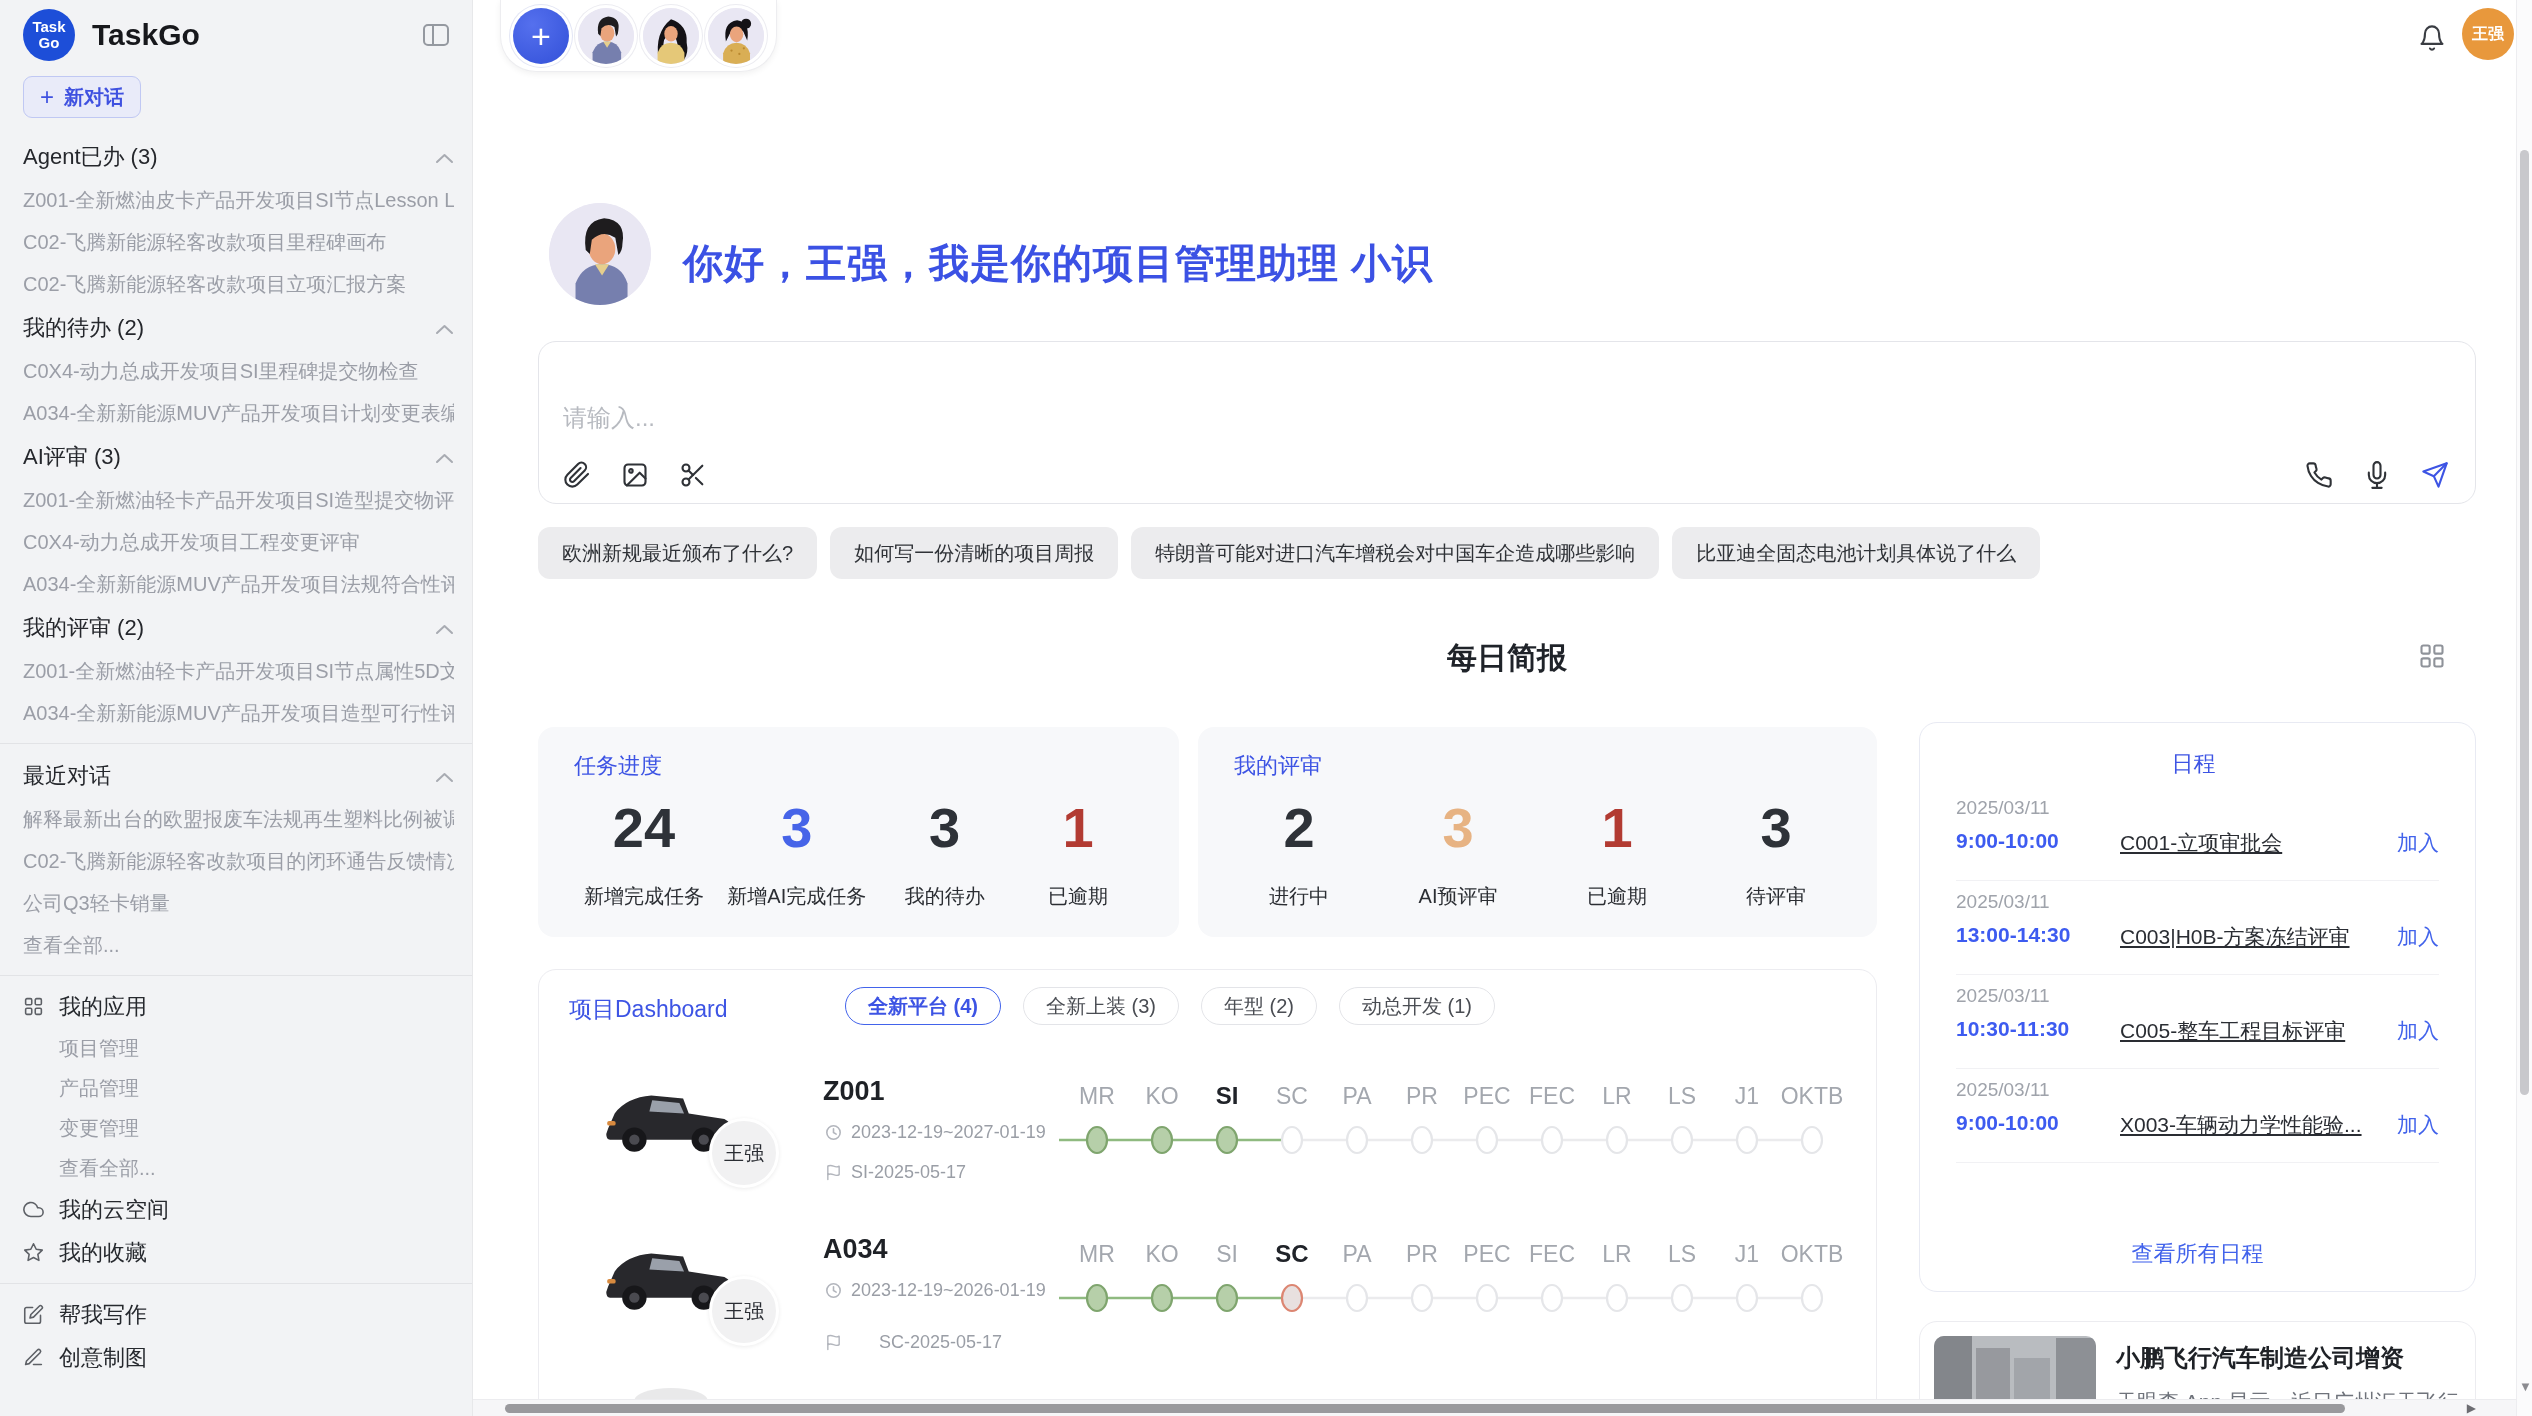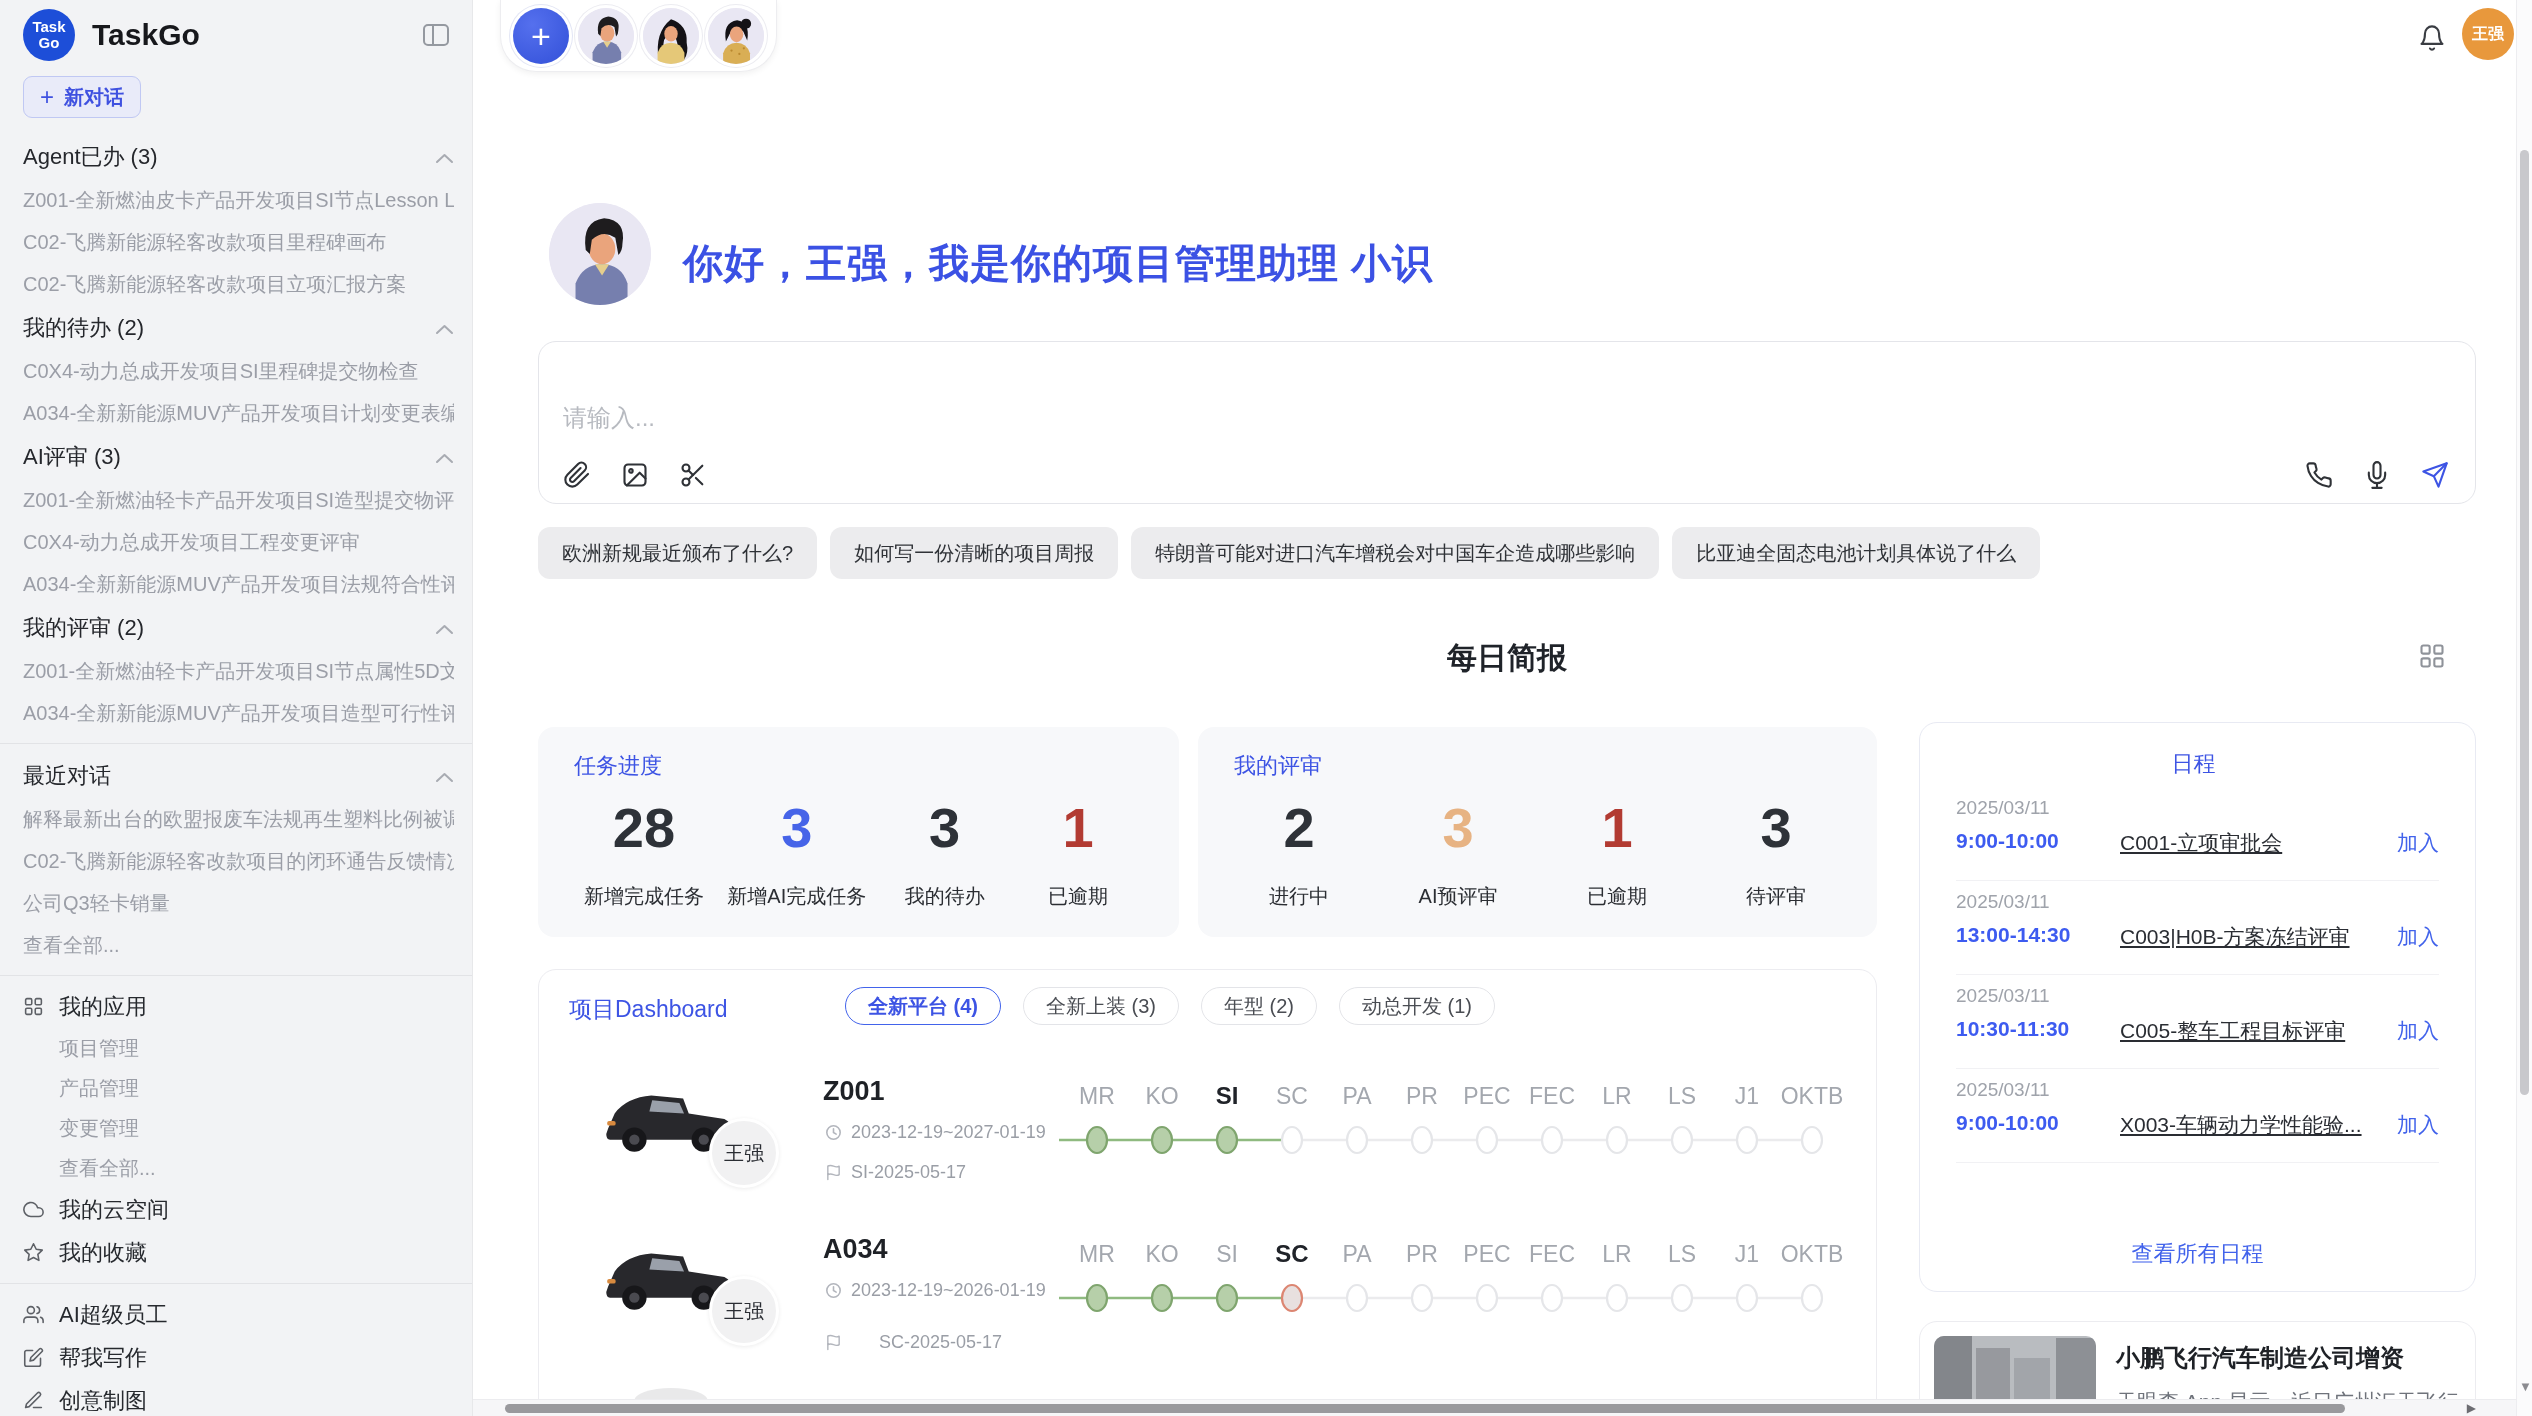--- a/index.html
+++ b/index.html
@@ -229,29 +229,20 @@
         </div>
         <div class="icon-row">
           <svg width="21" height="21" viewBox="0 0 24 24" fill="none" stroke="#5d6066" stroke-width="1.8" stroke-linejoin="round">
             <polygon points="12 2 15.09 8.26 22 9.27 17 14.14 18.18 21.02 12 17.77 5.82 21.02 7 14.14 2 9.27 8.91 8.26 12 2"></polygon>
           </svg>
           <span>我的收藏</span>
         </div>
         <div class="side-divider"></div>
         <div class="icon-row">
           <svg width="21" height="21" viewBox="0 0 24 24" fill="none" stroke="#5d6066" stroke-width="1.8" stroke-linecap="round" stroke-linejoin="round">
-            <path d="M17 21v-2a4 4 0 0 0-4-4H5a4 4 0 0 0-4 4v2"></path>
-            <circle cx="9" cy="7" r="4"></circle>
-            <path d="M23 21v-2a4 4 0 0 0-3-3.87"></path>
-            <path d="M16 3.13a4 4 0 0 1 0 7.75"></path>
-          </svg>
-          <span>AI超级员工</span>
-        </div>
-        <div class="icon-row">
-          <svg width="21" height="21" viewBox="0 0 24 24" fill="none" stroke="#5d6066" stroke-width="1.8" stroke-linecap="round" stroke-linejoin="round">
             <path d="M11 4H4a2 2 0 0 0-2 2v14a2 2 0 0 0 2 2h14a2 2 0 0 0 2-2v-7"></path>
             <path d="M18.5 2.5a2.12 2.12 0 0 1 3 3L12 15l-4 1 1-4 9.5-9.5z"></path>
           </svg>
           <span>帮我写作</span>
         </div>
         <div class="icon-row">
           <svg width="21" height="21" viewBox="0 0 24 24" fill="none" stroke="#5d6066" stroke-width="1.8" stroke-linecap="round" stroke-linejoin="round">
             <path d="M12 20h9"></path>
             <path d="M16.5 3.5a2.12 2.12 0 0 1 3 3L7 19l-4 1 1-4 12.5-12.5z"></path>
           </svg>
@@ -373,21 +364,21 @@
         <rect x="14" y="3" width="7" height="7" rx="1.5"></rect>
         <rect x="3" y="14" width="7" height="7" rx="1.5"></rect>
         <rect x="14" y="14" width="7" height="7" rx="1.5"></rect>
       </svg>
   </div>
 
   <div class="stat-card" id="cardTask">
     <div class="sc-title">任务进度</div>
     <div class="stats" id="taskStats">
         <div class="stat">
-          <div class="v" style="color: rgb(46, 50, 56);">28</div>
+          <div class="v" style="color: rgb(46, 50, 56);">24</div>
           <div class="l">新增完成任务</div>
         </div>
         <div class="stat">
           <div class="v" style="color: rgb(70, 100, 232);">3</div>
           <div class="l">新增AI完成任务</div>
         </div>
         <div class="stat">
           <div class="v" style="color: rgb(46, 50, 56);">3</div>
           <div class="l">我的待办</div>
         </div>

